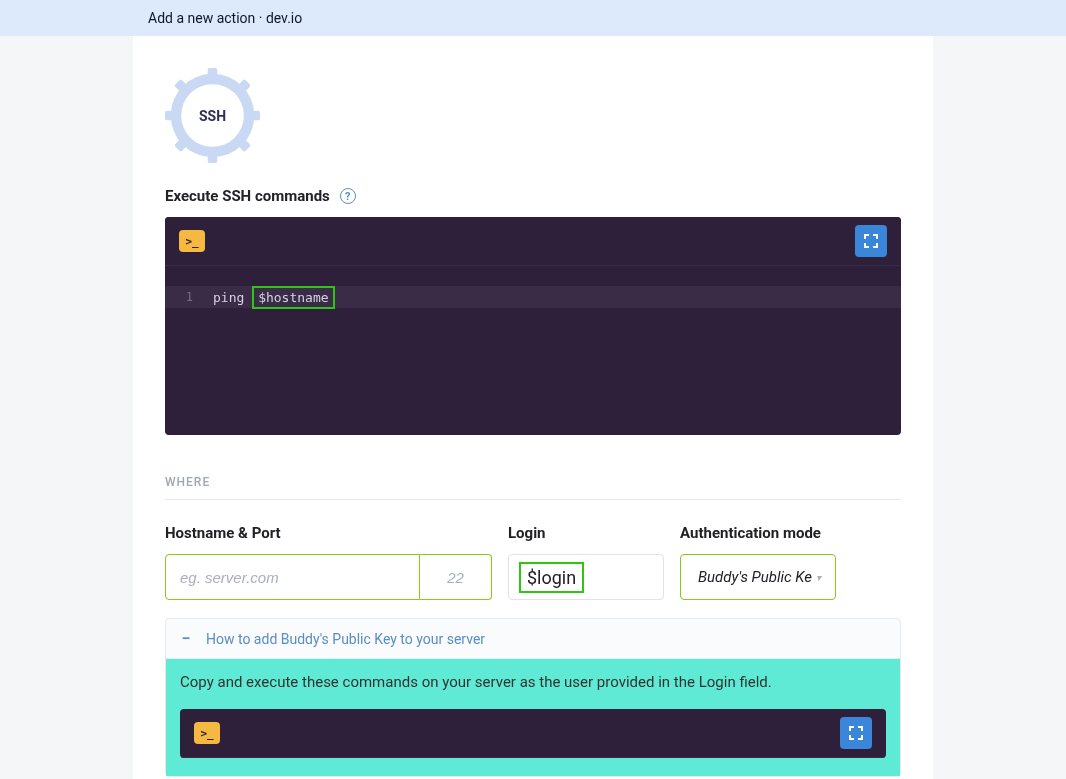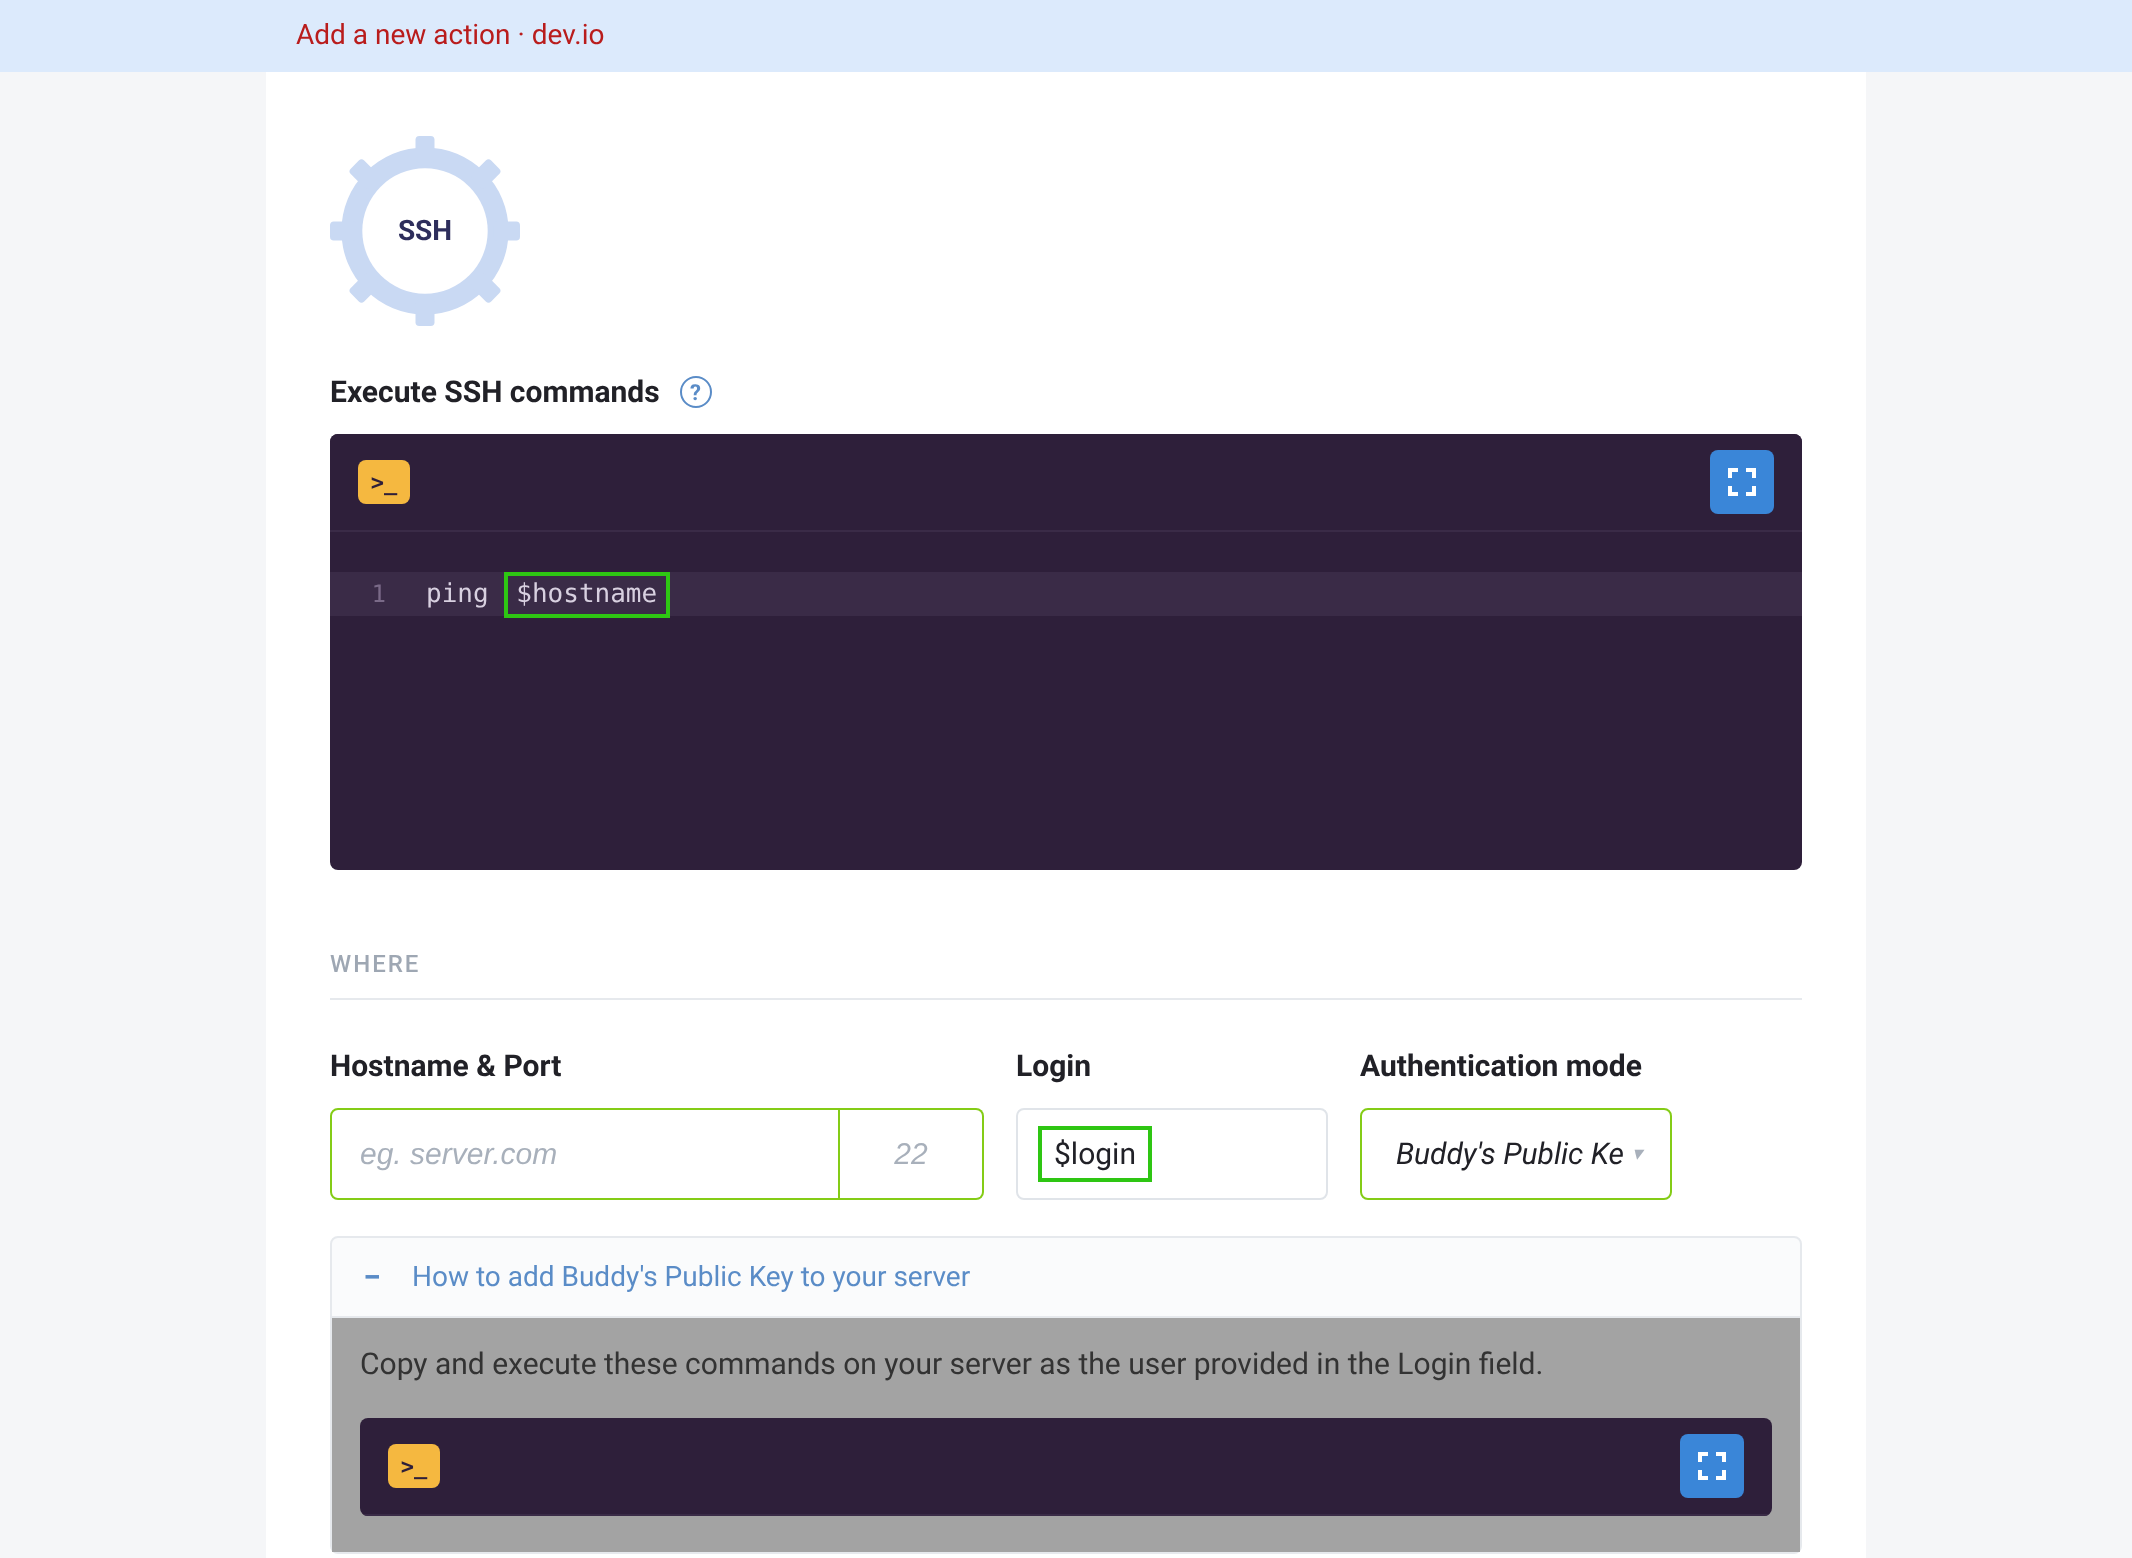--- a/index.html
+++ b/index.html
@@ -12,21 +12,21 @@
       background: #f5f6f8;
       color: #1a1a2e;
     }
     .top-banner {
       background: #dceafc;
       padding: 10px 148px;
       font-size: 14px;
       color: #5a8cc7;
     }
     .top-banner a {
-      color: #b91c1c;
+      color: #0f172a;
       text-decoration: none;
     }
     .main-card {
       max-width: 800px;
       margin: 0 auto;
       background: #ffffff;
       padding: 0 32px 40px;
       min-height: 741px;
     }
     .header-row {
@@ -212,21 +212,21 @@
       height: 46px;
       border: 1px solid #e0e4e9;
       border-radius: 4px;
       display: flex;
       align-items: center;
       padding: 0 10px;
     }
     .login-hl {
       border: 2px solid #2ec613;
       padding: 3px 6px;
-      font-size: 15px;
+      font-size: 18px;
       color: #212127;
     }
     .select-input {
       display: flex;
       align-items: center;
       justify-content: flex-end;
       cursor: pointer;
     }
     .select-text {
       white-space: nowrap;
@@ -259,21 +259,21 @@
     }
     .accordion-title {
       color: #5a8cc7;
       font-size: 14px;
       cursor: pointer;
     }
     .accordion-body {
       padding: 14px 14px 18px;
       font-size: 15px;
       color: #333;
-      background: #a3a3a3;
+      background: #5eead4;
     }
     .nested-editor {
       margin-top: 18px;
       background: #2e1f3a;
       border-radius: 4px;
       overflow: hidden;
     }
     .nested-toolbar {
       display: flex;
       align-items: center;

